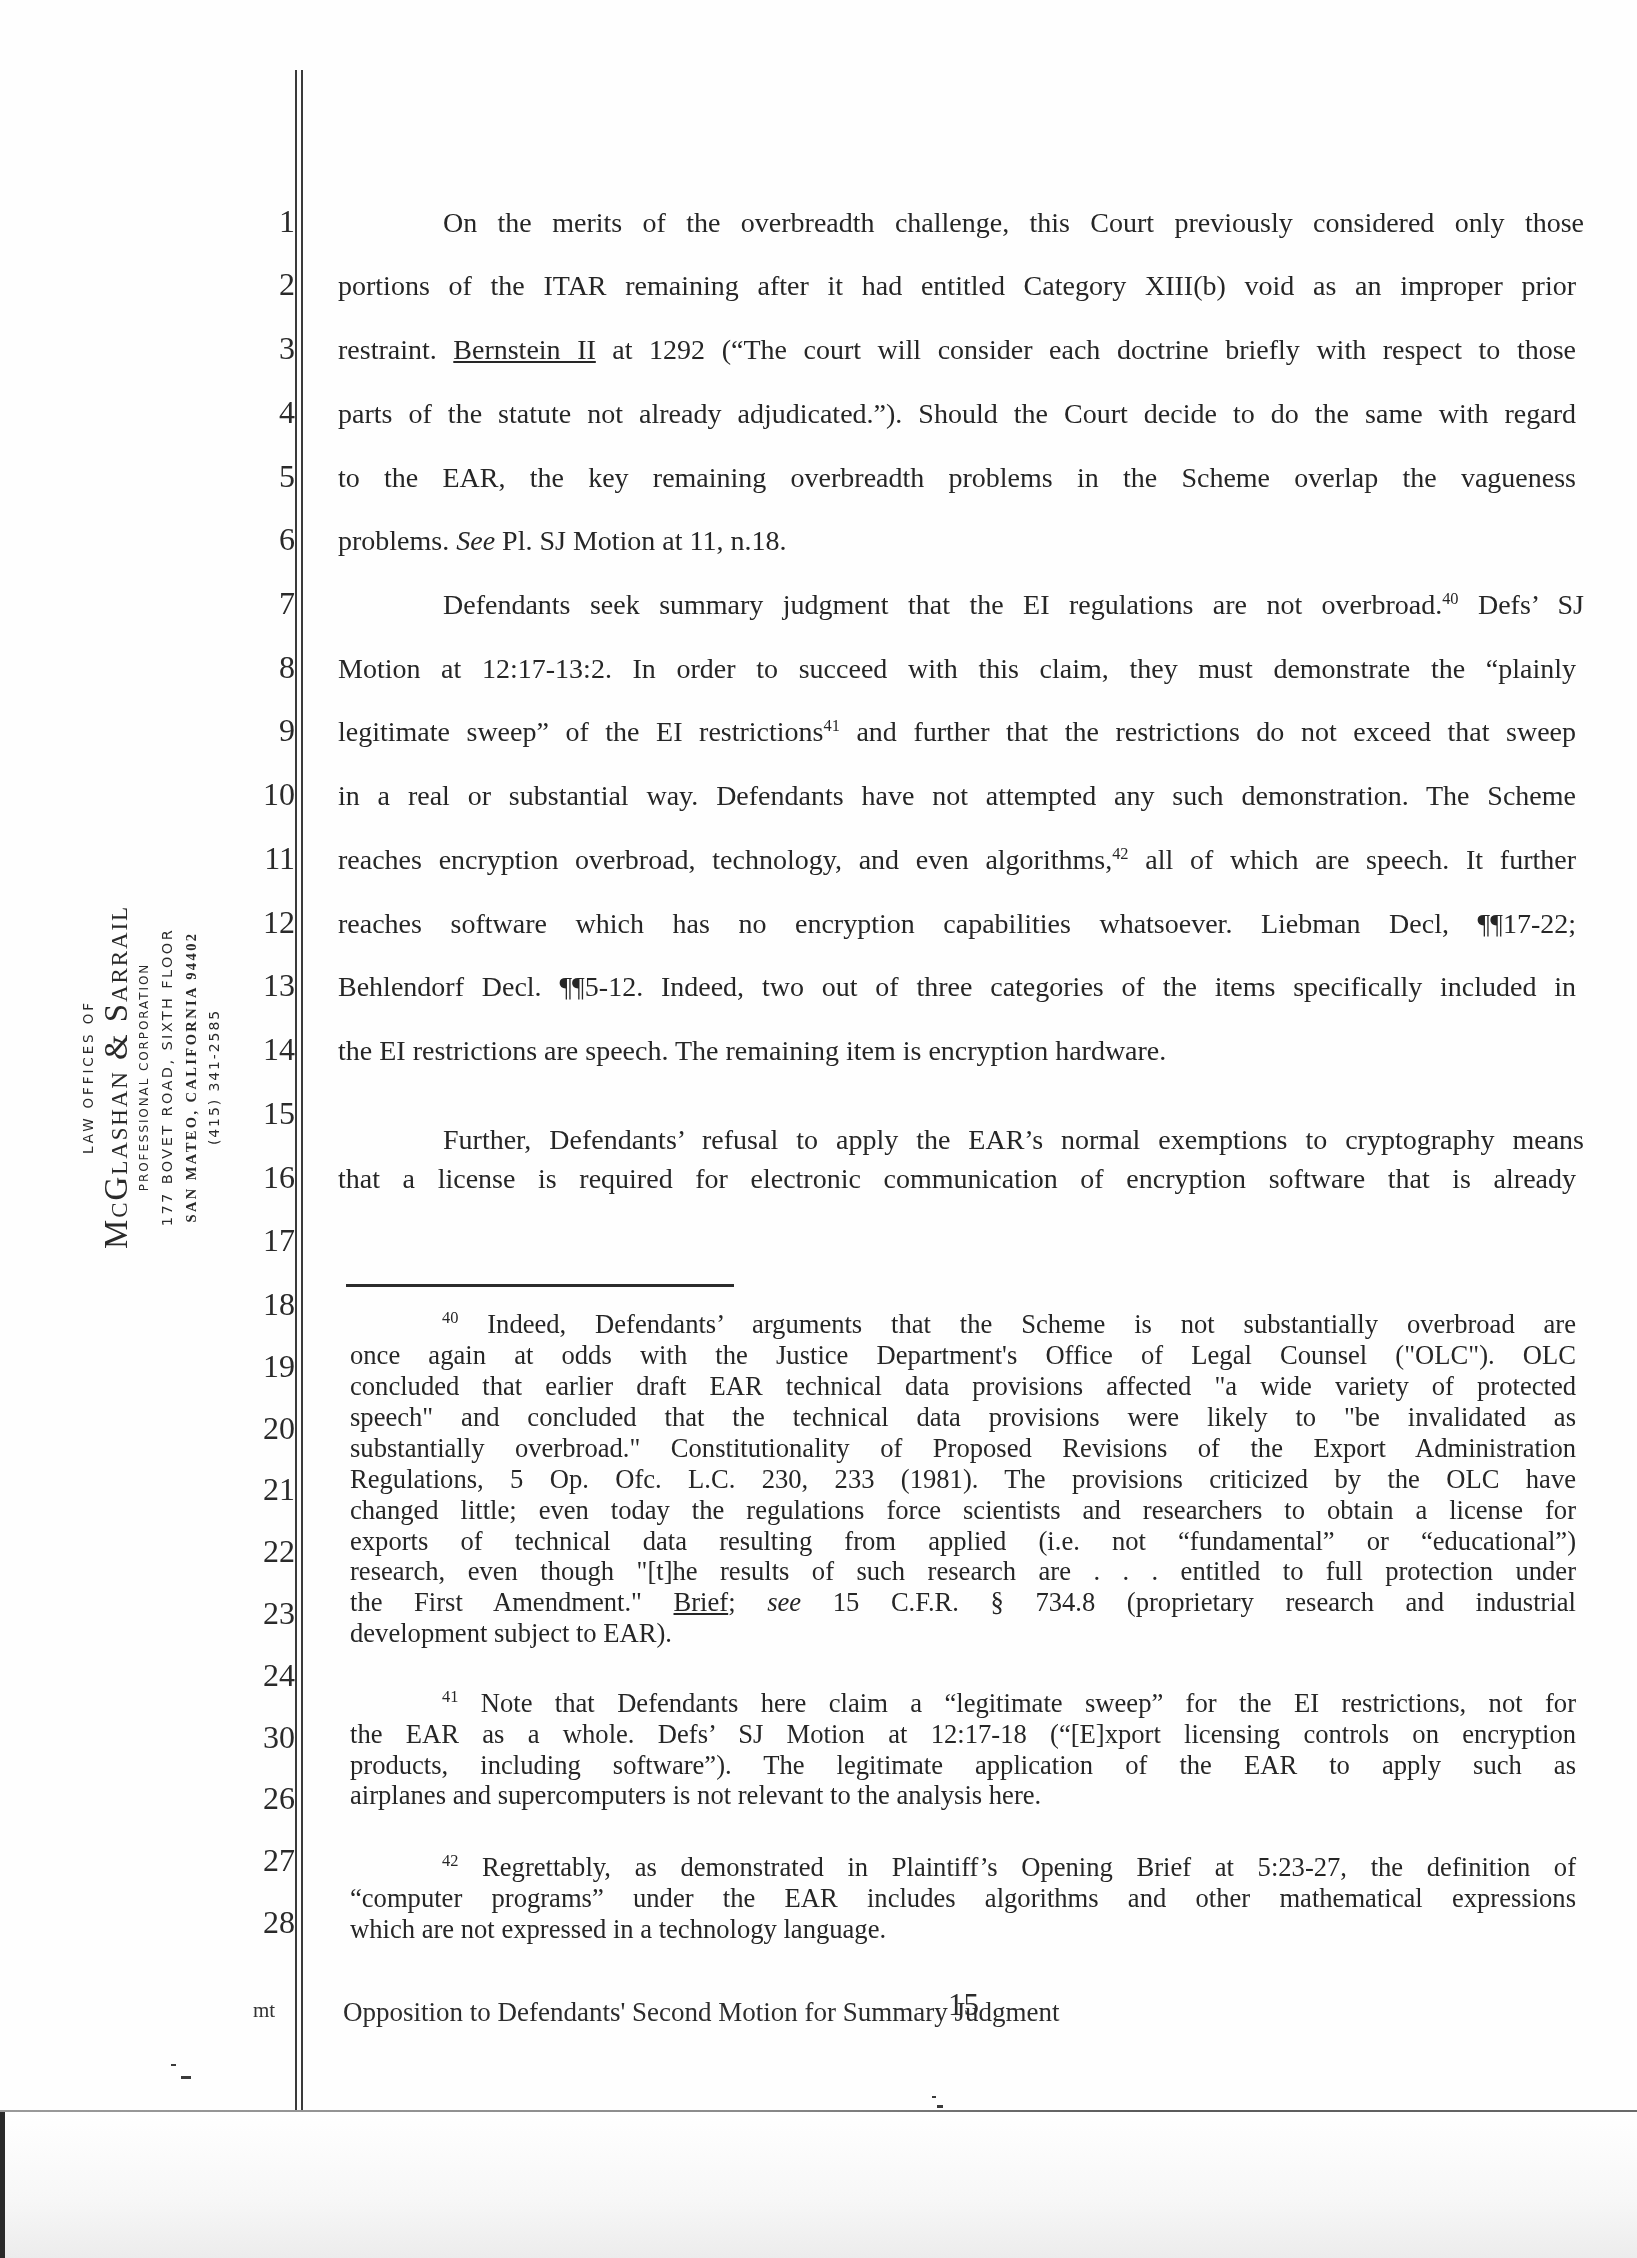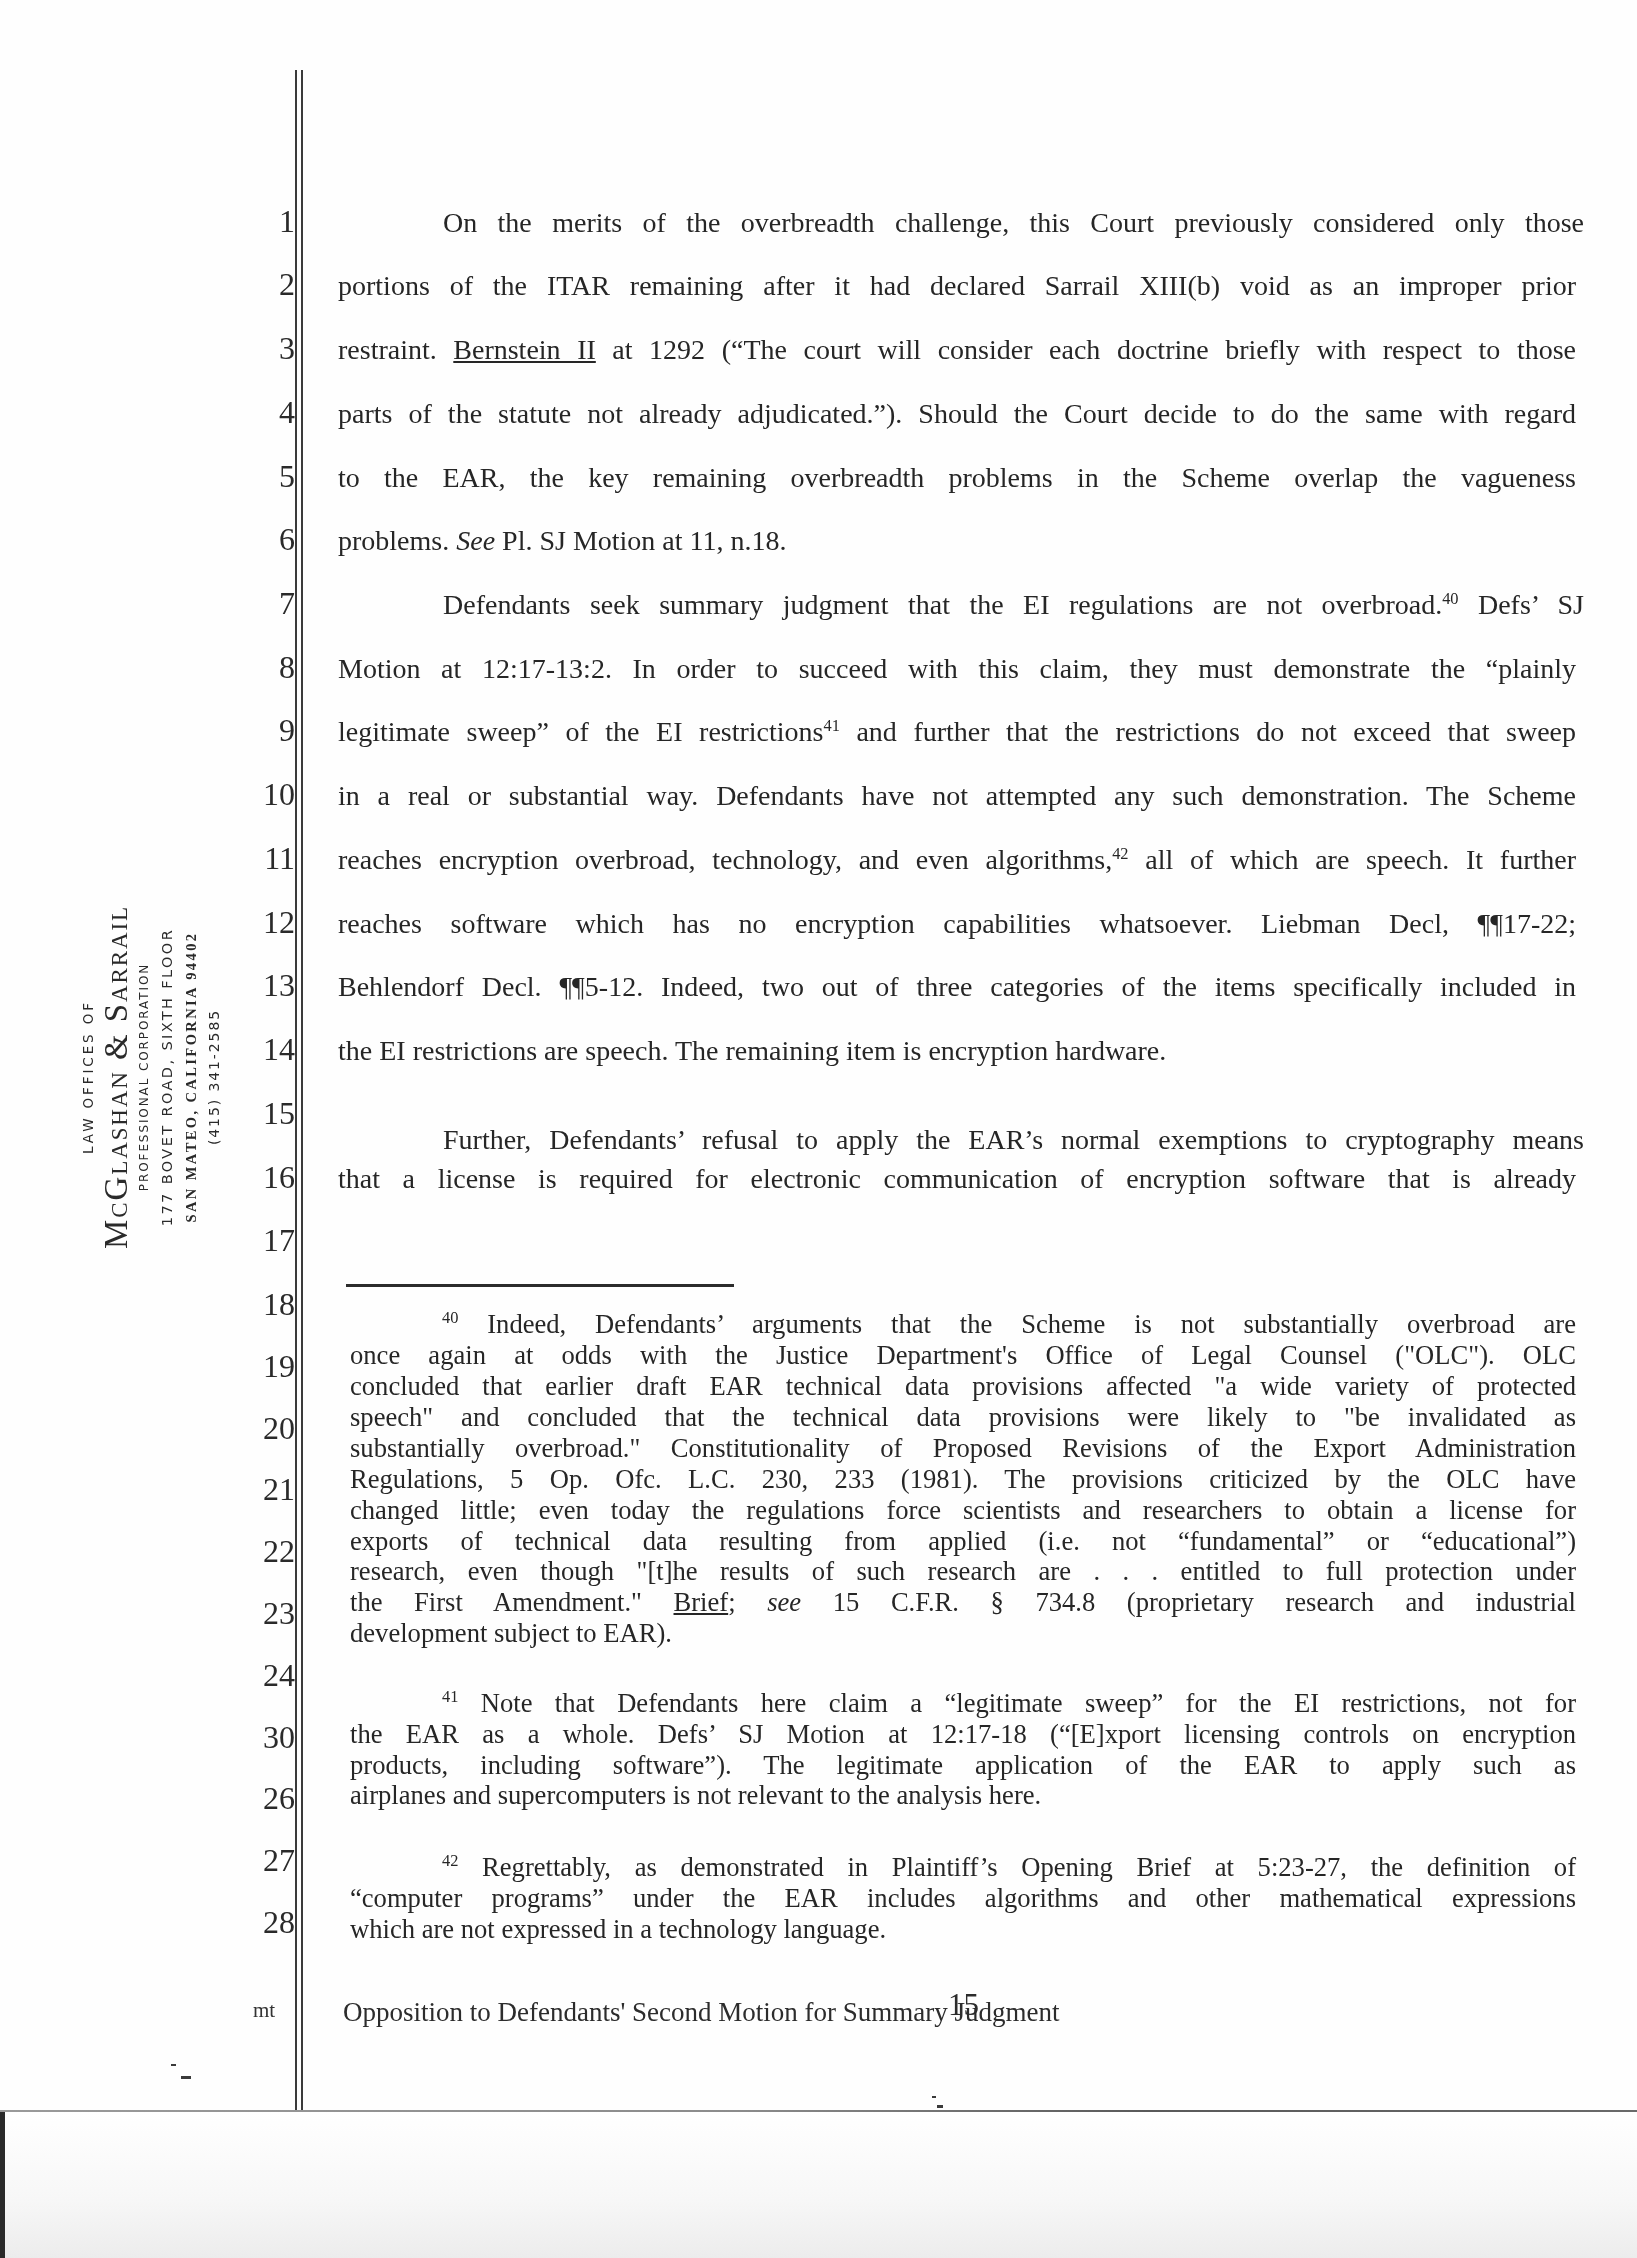--- a/index.html
+++ b/index.html
@@ -96,21 +96,21 @@
     <div class="lineno" style="top:1597px">23</div>
     <div class="lineno" style="top:1659px">24</div>
     <div class="lineno" style="top:1721px">30</div>
     <div class="lineno" style="top:1782px">26</div>
     <div class="lineno" style="top:1844px">27</div>
     <div class="lineno" style="top:1906px">28</div>
   </div>
 
   <div>
     <div class="body-line indent" style="top:205px">On the merits of the overbreadth challenge, this Court previously considered only those</div>
-    <div class="body-line" style="top:268px">portions of the ITAR remaining after it had declared Sarrail XIII(b) void as an improper prior</div>
+    <div class="body-line" style="top:268px">portions of the ITAR remaining after it had entitled Category XIII(b) void as an improper prior</div>
     <div class="body-line" style="top:332px"><span>restraint. </span><span class="u">Bernstein II</span><span> at 1292 (“The court will consider each doctrine briefly with respect to those</span></div>
     <div class="body-line" style="top:396px">parts of the statute not already adjudicated.”).  Should the Court decide to do the same with regard</div>
     <div class="body-line" style="top:460px">to the EAR, the key remaining overbreadth problems in the Scheme overlap the vagueness</div>
     <div class="body-line last" style="top:523px"><span>problems.  </span><span class="i">See</span><span> Pl. SJ Motion at 11, n.18.</span></div>
   </div>
 
   <div>
     <div class="body-line indent" style="top:587px"><span>Defendants seek summary judgment that the EI regulations are not overbroad.</span><sup>40</sup><span>  Defs’ SJ</span></div>
     <div class="body-line" style="top:651px">Motion at 12:17-13:2.  In order to succeed with this claim, they must demonstrate the “plainly</div>
     <div class="body-line" style="top:714px"><span>legitimate sweep” of the EI restrictions</span><sup>41</sup><span> and further that the restrictions do not exceed that sweep</span></div>

